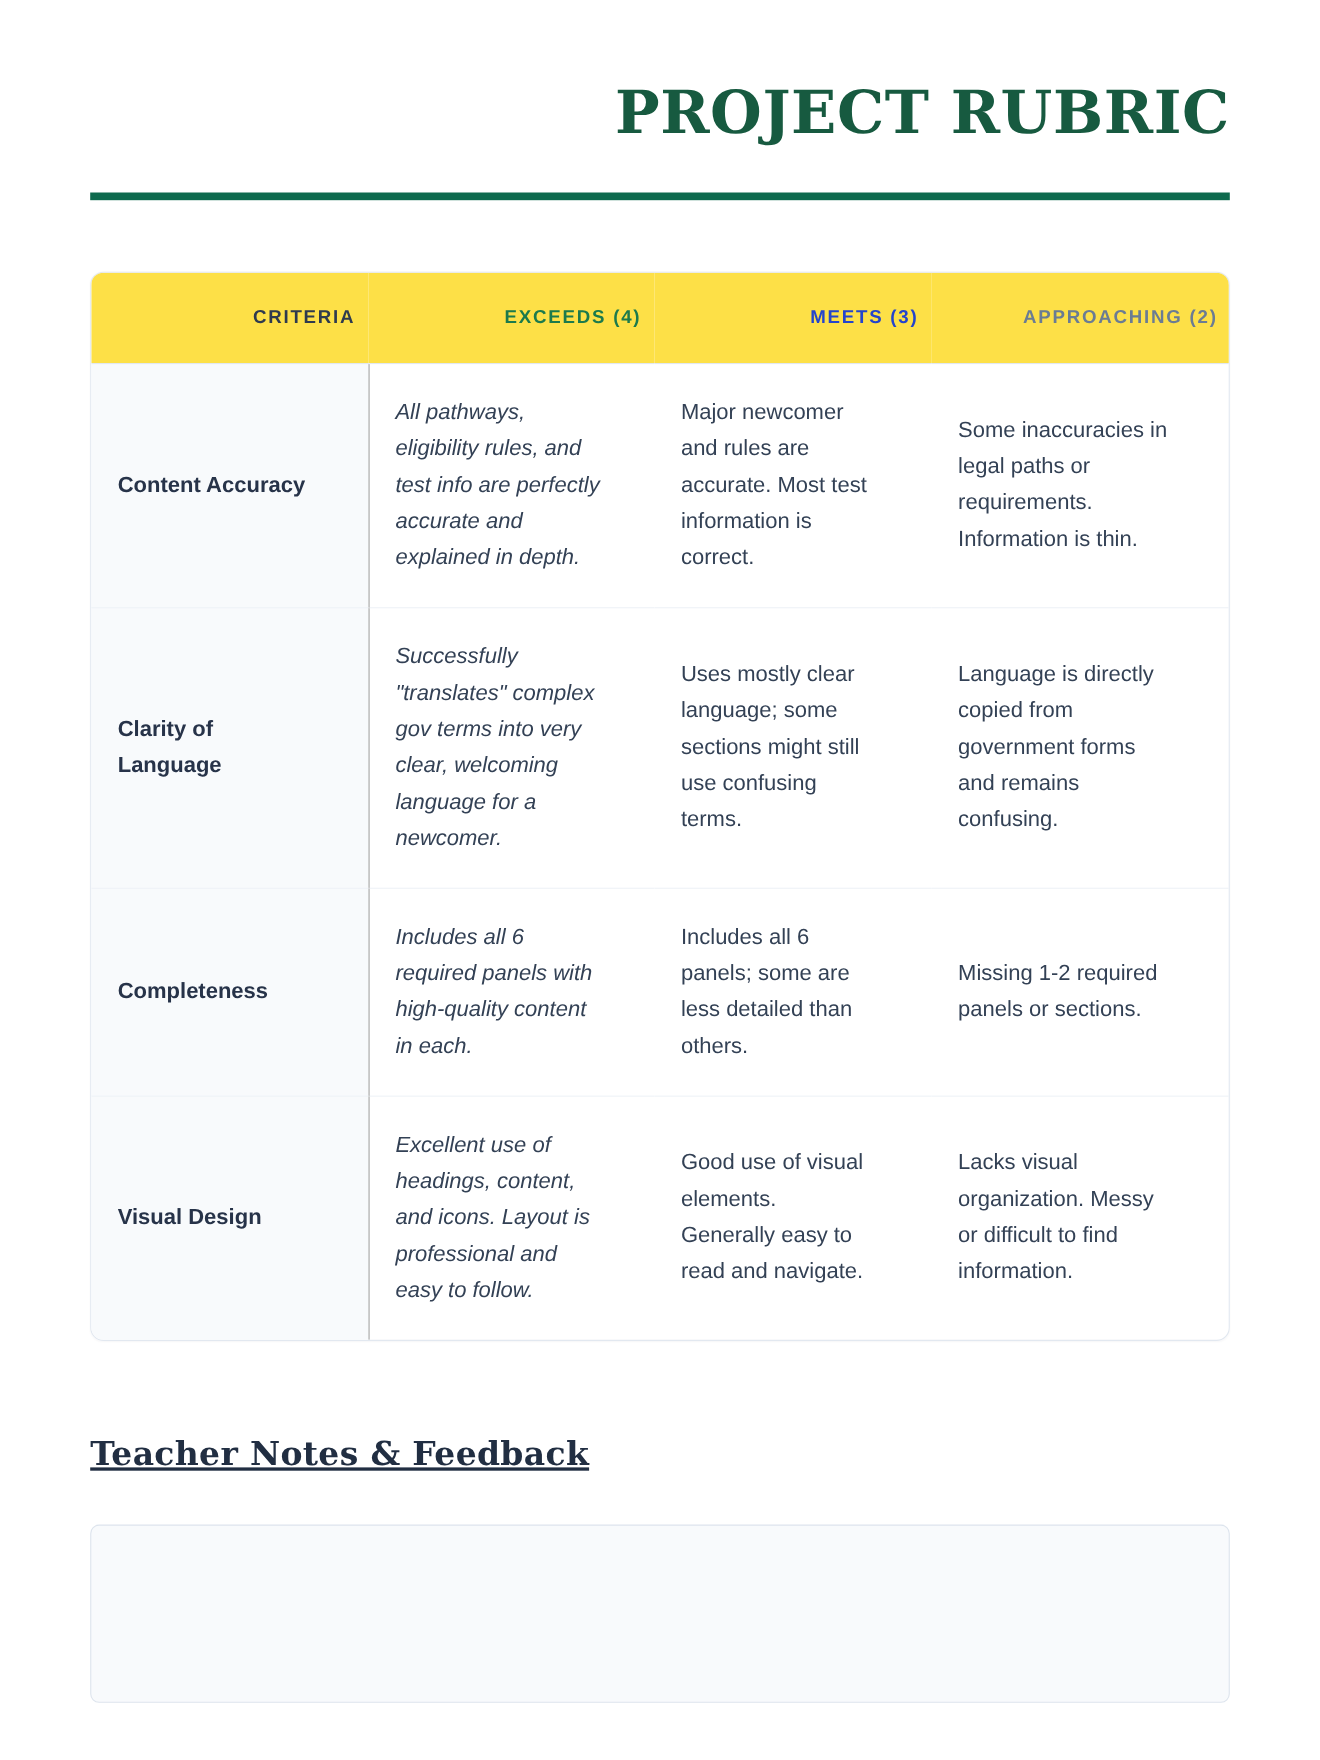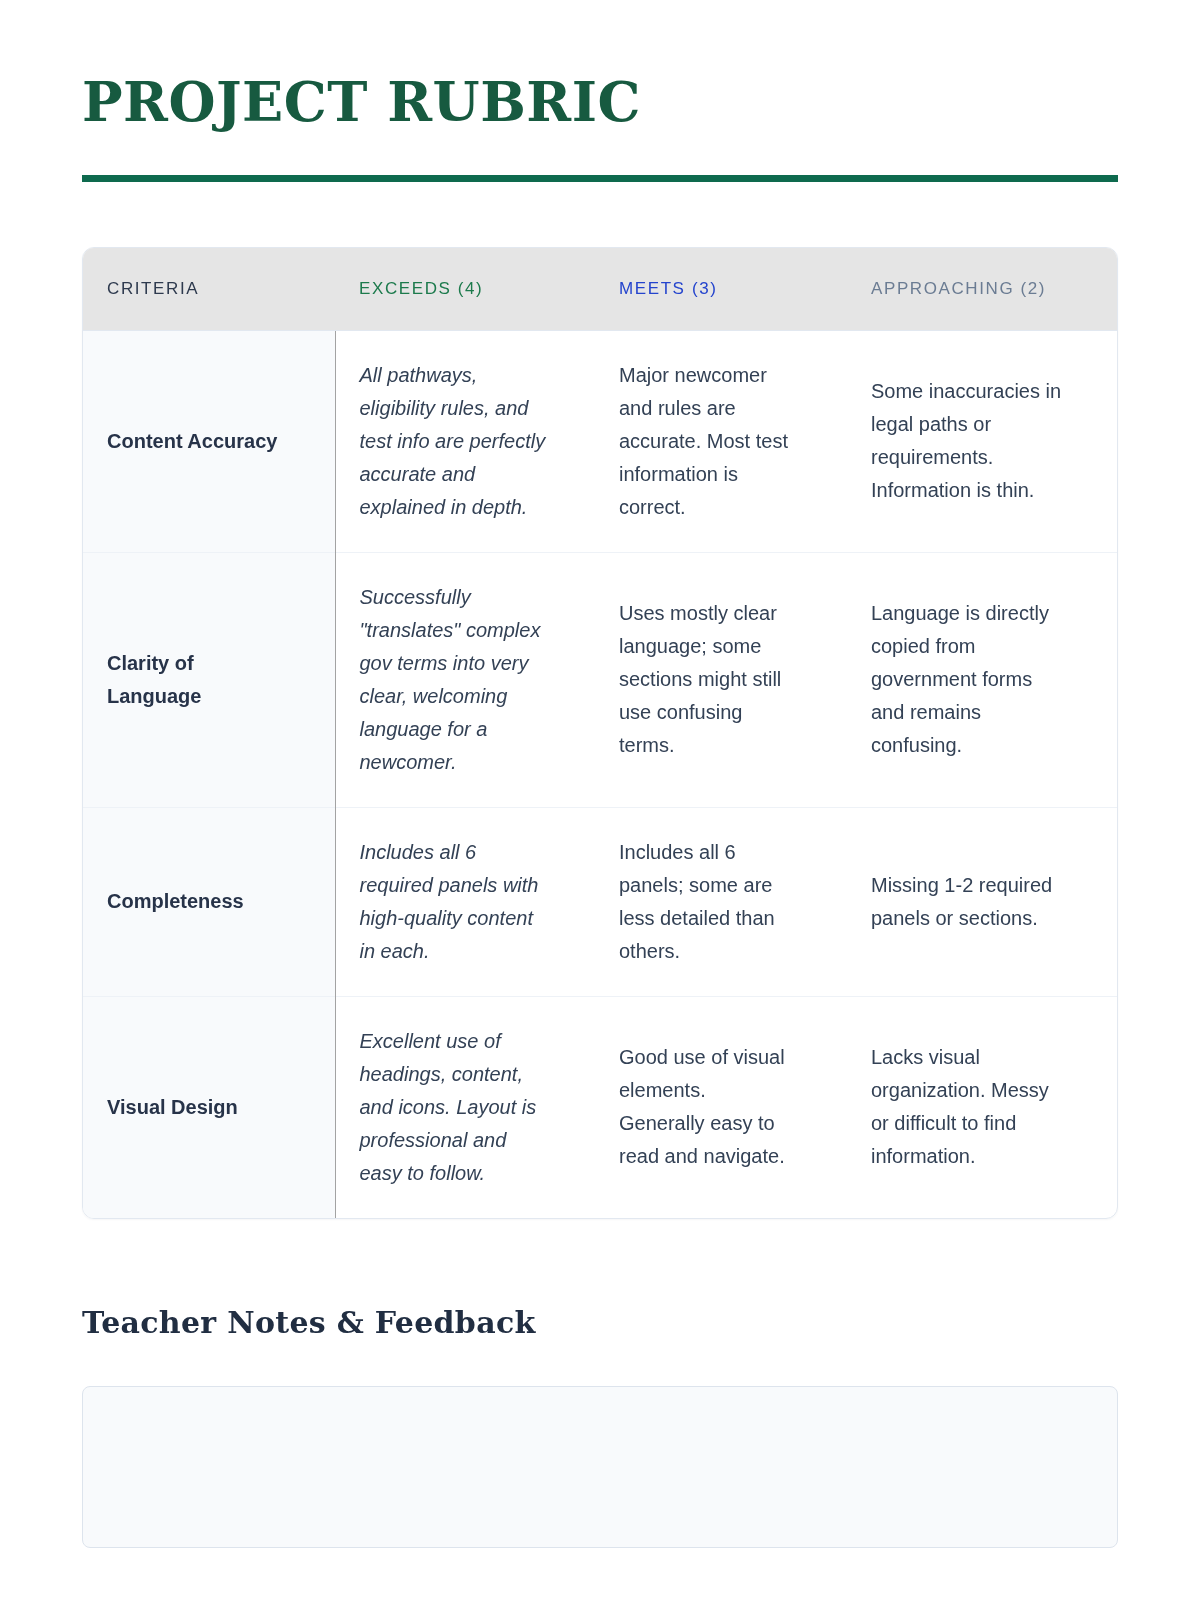--- a/index.html
+++ b/index.html
@@ -58,24 +58,24 @@
   table.rubric {
     width: 100%;
     border-collapse: collapse;
     table-layout: fixed;
   }
   col.c1 { width: 252px; }
   col.c2 { width: 260px; }
   col.c3 { width: 252px; }
   col.c4 { width: 272px; }
   th {
-    text-align: left;
-    background: #e5e5e5;
+    text-align: right;
+    background: #fde047;
     font-size: 17px;
-    font-weight: 400;
+    font-weight: 700;
     letter-spacing: 1.6px;
     padding: 31px 12px 31px 24px;
     border-bottom: 1px solid #e2e8f0;
     white-space: nowrap;
   }
   td {
     vertical-align: middle;
     font-size: 20px;
     line-height: 33px;
     color: #334155;
@@ -93,36 +93,37 @@
   td.col-approaching{ padding-right: 50px; }
   tbody tr + tr td { border-top: 1px solid #eef2f7; }
   
   .notes-heading {
     font-family: "DejaVu Serif", serif;
     font-weight: 700;
     font-size: 30px;
     letter-spacing: 0.3px;
     color: #212e42;
     margin: 86px 0 0 0;
+    text-decoration: underline;
   }
   .notes-box {
     margin-top: 46px;
     height: 160px;
     background: #f8fafc;
     border: 1px solid #dde4ed;
     border-radius: 8px;
   }
 </style>
 </head>
 <body>
 
 <div class="page">
 
   <header>
-    <h1 class="page-title" style="color: rgb(23, 90, 64);">PROJECT RUBRIC</h1>
+    <h1 class="page-title" style="color: rgb(23, 90, 64); text-align: right;">PROJECT RUBRIC</h1>
     <div class="header-rule" style="background-color: rgb(14, 106, 78);"></div>
   </header>
 
   <div class="table-card">
     <table class="rubric">
       <colgroup>
         <col class="c1">
           <col class="c2">
           <col class="c3">
           <col class="c4">

